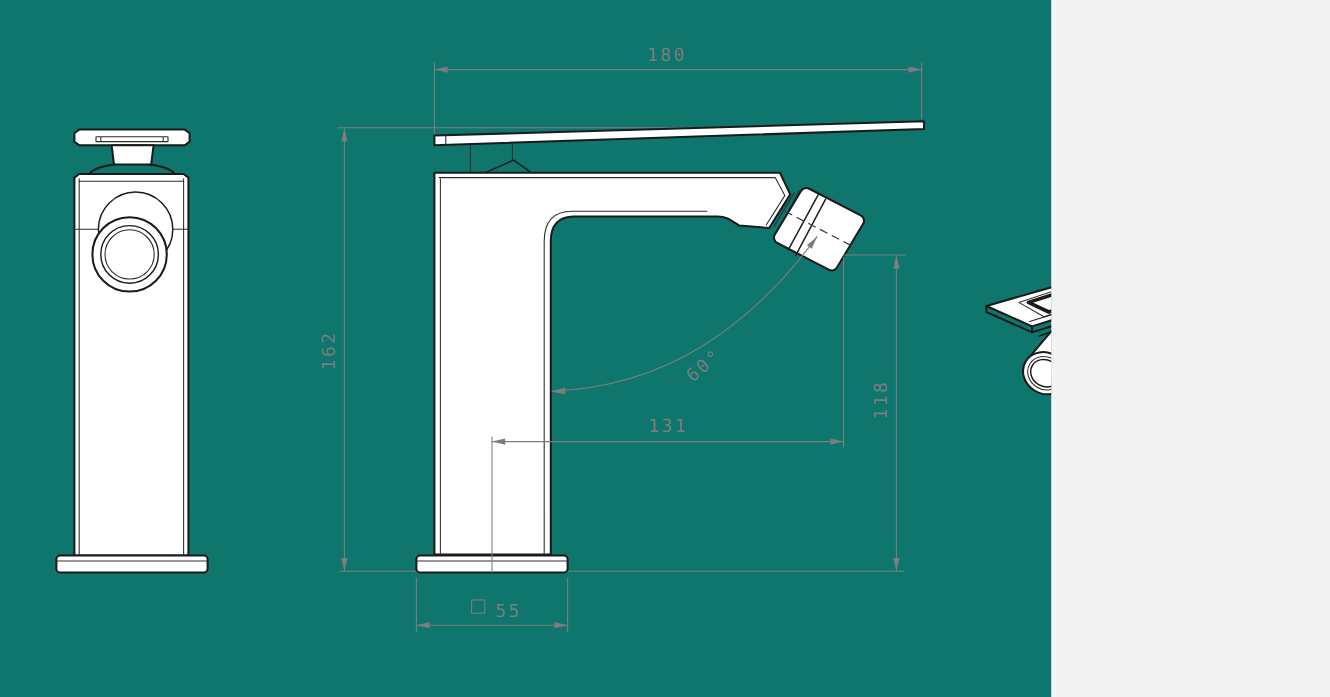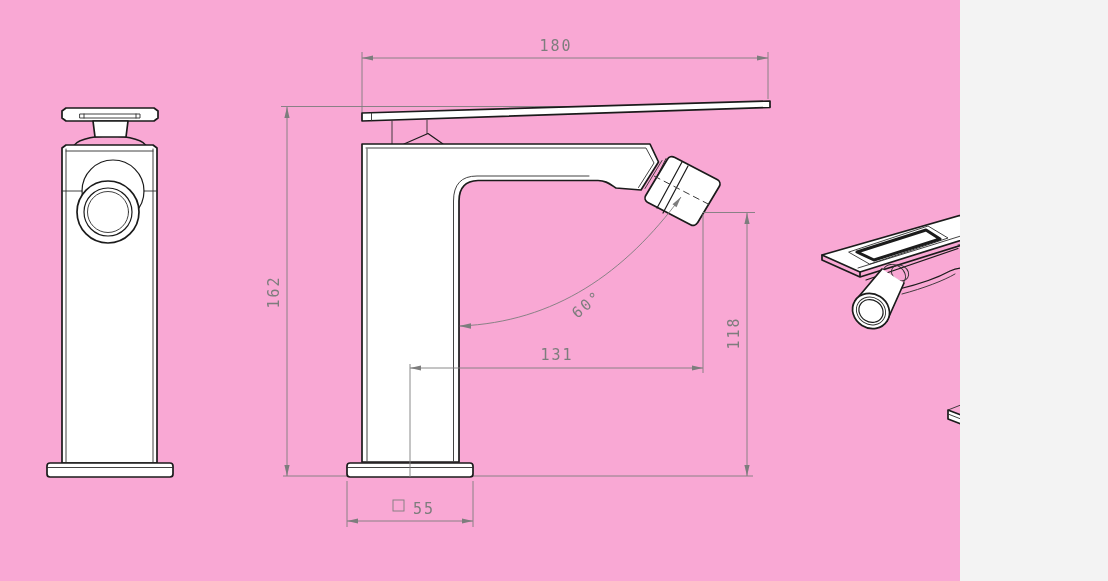--- a/index.html
+++ b/index.html
@@ -1,17 +1,17 @@
 <!DOCTYPE html>
 <html><head>
 <meta charset="utf-8">
 <style>
   html,body{margin:0;padding:0;background:#f3f3f3;}
   .canvas{
-    width:960px;height:581px;background:#f9a8d4;position:relative;overflow:hidden;
+    width:876px;height:581px;background:#0f766e;position:relative;overflow:hidden;
     font-family:"DejaVu Sans Mono","Liberation Mono",monospace;
   }
   svg text{
     font-family:"DejaVu Sans Mono","Liberation Mono",monospace;
     fill:#7d7d7d;font-size:15px;letter-spacing:2px;
   }
   svg .rot{letter-spacing:2px;}
   svg .outline{stroke:#1b1b1b;stroke-width:1.7;fill:none;stroke-linejoin:round;stroke-linecap:round;}
   svg .outline-f{stroke:#1b1b1b;stroke-width:1.7;fill:#ffffff;stroke-linejoin:round;stroke-linecap:round;}
   svg .inner{stroke:#2e2e2e;stroke-width:0.9;fill:none;stroke-linejoin:round;stroke-linecap:round;}

